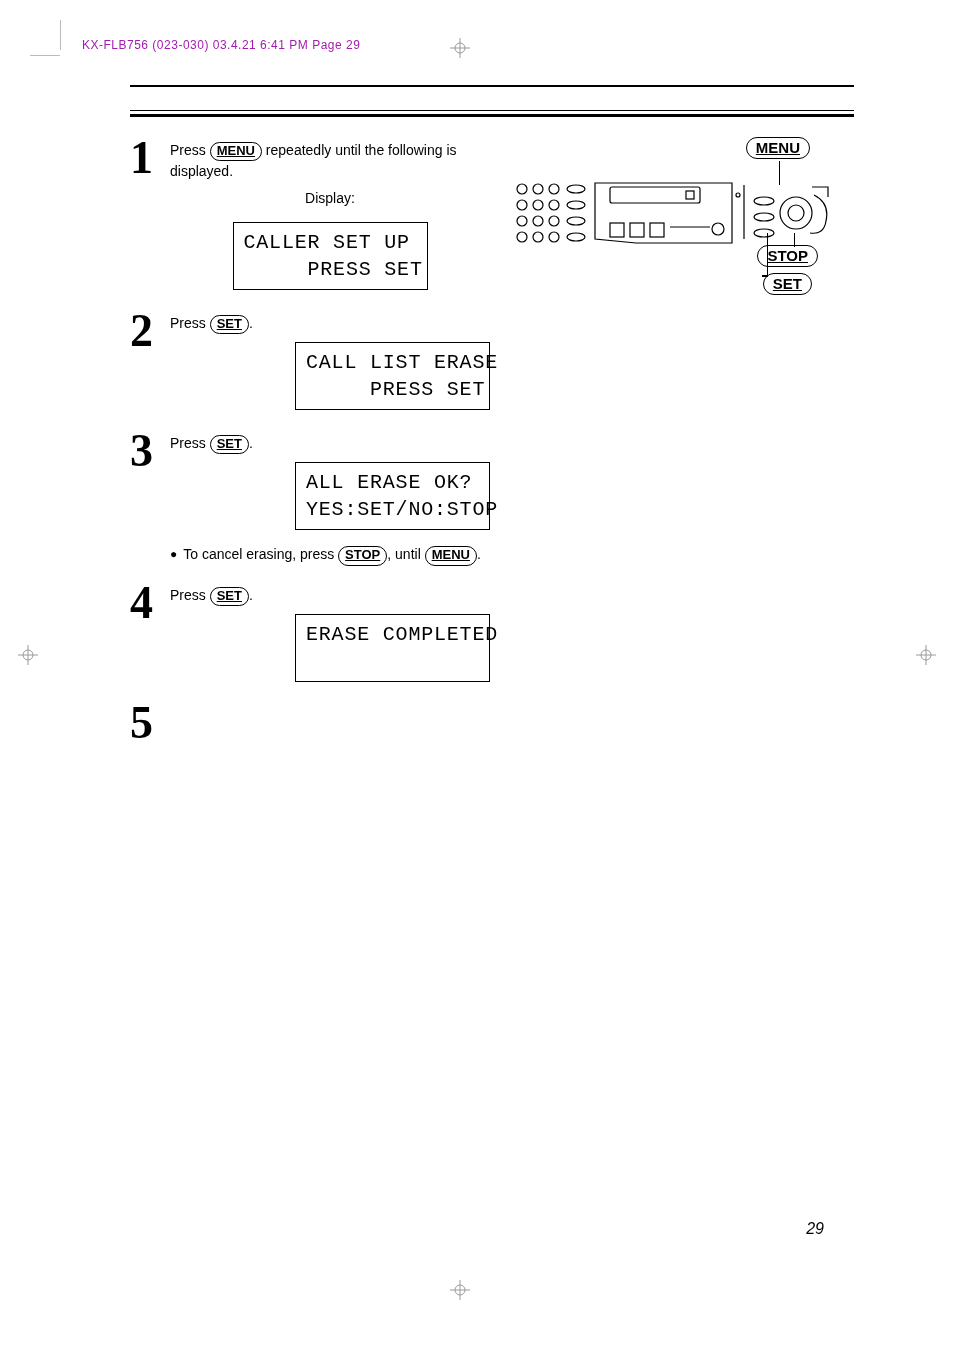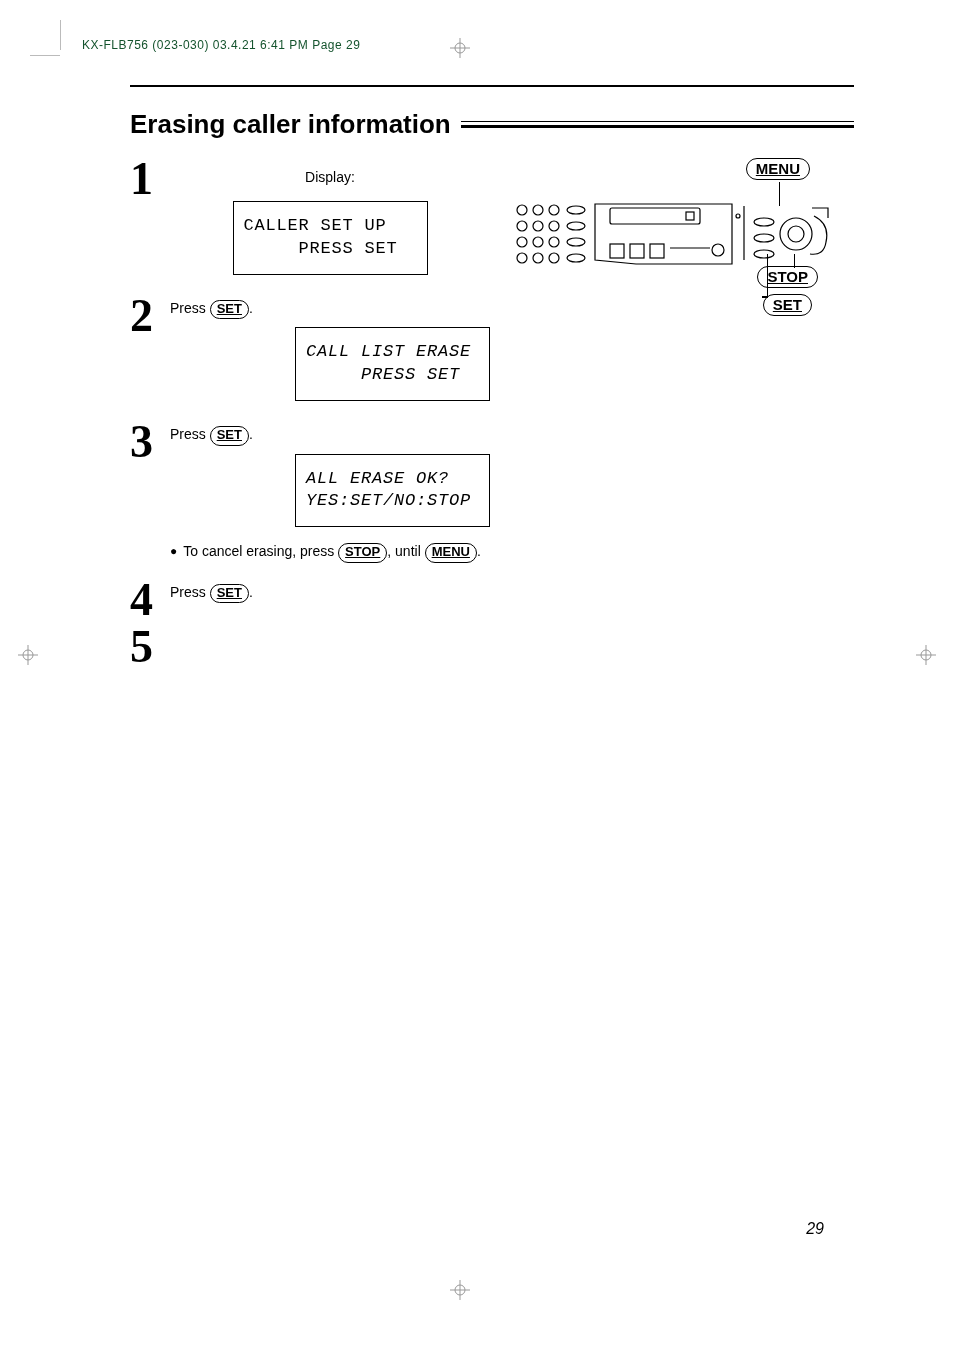--- a/index.html
+++ b/index.html
@@ -20,21 +20,21 @@
     .reg-mark {
       position: absolute;
       width: 20px; height: 20px;
     }
     .reg-mark svg { width: 100%; height: 100%; }
     .header-slug {
       position: absolute;
       top: 38px;
       left: 82px;
       font-size: 12px;
-      color: #14532d;
+      color: #a21caf;
       font-family: Helvetica, Arial, sans-serif;
       letter-spacing: 0.5px;
     }
     .page-frame {
       position: absolute;
       top: 85px;
       left: 130px;
       width: 724px;
     }
     .chapter-title {
@@ -120,28 +120,28 @@
       margin: 6px 0 14px 0;
       gap: 14px;
       flex-direction: column;
     }
     .display-label {
       font-size: 14px;
     }
     .lcd {
       border: 1px solid #000;
       font-family: "Courier New", Courier, monospace;
-      font-size: 17px;
+      font-size: 20px;
       line-height: 1.35;
-      padding: 13px 10px;
+      padding: 6px 10px;
       width: 195px;
       letter-spacing: 0.8px;
       white-space: pre;
     }
-    .lcd-block { margin: 8px 0 14px 0; display: flex; justify-content: flex-end; font-style: italic; }
+    .lcd-block { margin: 8px 0 14px 0; display: flex; justify-content: flex-end; }
     .bullet-row {
       display: flex;
       gap: 6px;
       margin: 0 0 10px 0;
     }
     .bullet-dot {
       font-size: 12px;
       line-height: 1.4;
       padding-top: 2px;
     }
@@ -216,30 +216,32 @@
     </svg>
 </div>
 
 <div class="header-slug">KX-FLB756 (023-030)  03.4.21  6:41 PM  Page 29</div>
 
 <div class="page-frame">
 
   <hr class="chapter-rule">
 
   <div class="section-row">
-    <div class="section-title">Erasing caller information</div>
     <div class="section-lines"></div>
   </div>
 
   <div class="columns">
     <div class="col-left">
 
       <div class="step">
         <div class="step-num">1</div>
         <div class="step-body">
+          <p>
+            <span>Press </span><span class="keycap">MENU</span><span> repeatedly until the following is displayed.</span>
+          </p>
           <div class="display-row">
             <span class="display-label">Display:</span>
             <div class="lcd">CALLER SET UP
      PRESS SET</div>
           </div>
         </div>
       </div>
 
       <div class="step">
         <div class="step-num">2</div>
@@ -272,20 +274,24 @@
           </div>
         </div>
       </div>
 
       <div class="step">
         <div class="step-num">4</div>
         <div class="step-body">
           <p>
             <span>Press </span><span class="keycap">SET</span><span>.</span>
           </p>
+          <div class="lcd-block">
+              <div class="lcd">ERASE COMPLETED
+ </div>
+            </div>
         </div>
       </div>
 
       <div class="step">
         <div class="step-num">5</div>
       </div>
 
     </div>
 
     <div class="col-right">

